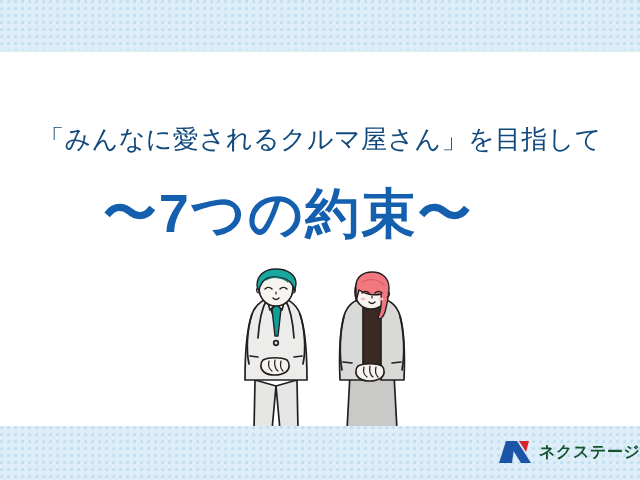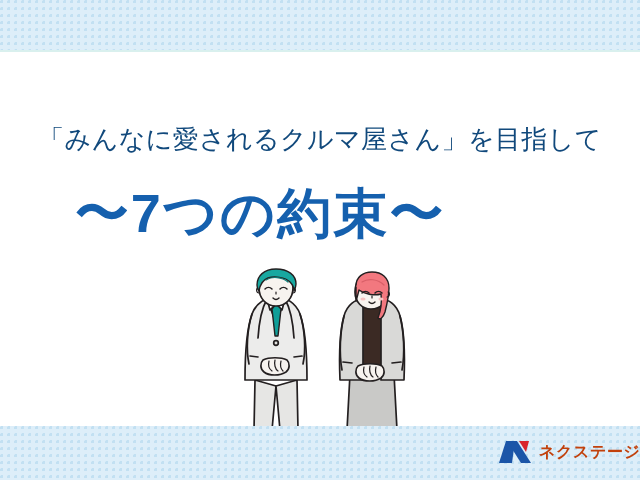--- a/index.html
+++ b/index.html
@@ -60,20 +60,21 @@
     top: 182px;
     left: 0;
     width: 520px;
     text-align: center;
     color: #1560ae;
     font-size: 54px;
     font-weight: 700;
     letter-spacing: 2px;
     line-height: 1.15;
     white-space: nowrap;
+    padding-left: 28px;
   }
 
   
   .illustration {
     position: absolute;
     top: 268px;
     left: 236px;
     width: 186px;
     height: 162px;
   }
@@ -83,21 +84,21 @@
   .logo {
     position: absolute;
     top: 440px;
     left: 498px;
     display: flex;
     align-items: center;
     gap: 7px;
   }
   .logo-mark { display: block; }
   .logo-text {
-    color: #c2410c;
+    color: #14532d;
     font-size: 16px;
     font-weight: 700;
     letter-spacing: 0.6px;
     white-space: nowrap;
   }
 </style>
 </head>
 <body>
 
 <div id="slide">

